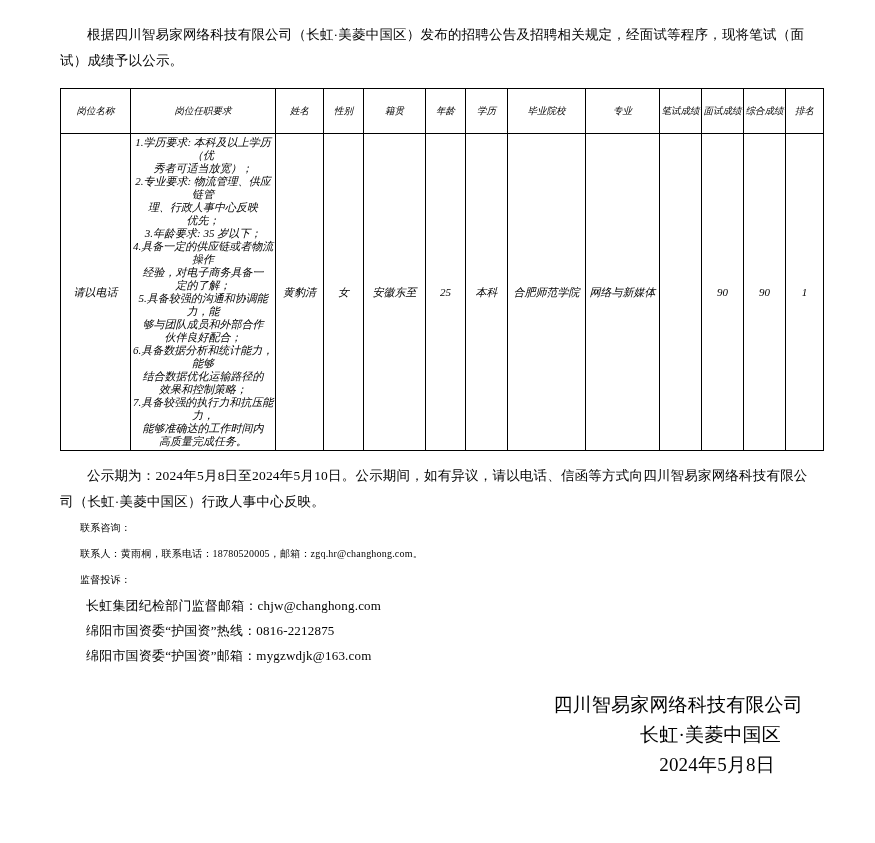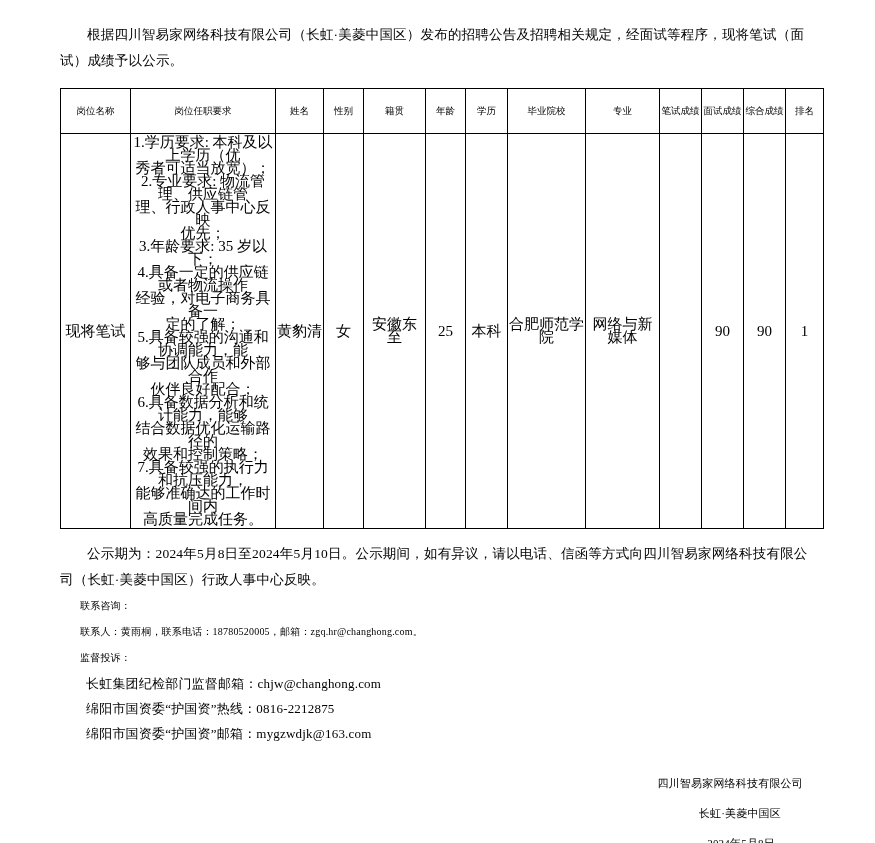--- a/index.html
+++ b/index.html
@@ -27,25 +27,26 @@
     line-height: 26px;
     text-indent: 2em;
     margin: 0 0 14px 0;
     letter-spacing: 0.2px;
   }
   table.result-table {
     border-collapse: collapse;
     width: 100%;
     table-layout: fixed;
     margin: 4px 0 12px 0;
+    font-style: italic;
   }
   table.result-table td, table.result-table th {
     border: 1px solid #000000;
     font-weight: normal;
-    font-size: 15px;
+    font-size: 11px;
     text-align: center;
     vertical-align: middle;
     padding: 2px 1px;
     line-height: 13px;
   }
   table.result-table thead td {
     height: 40px;
     font-size: 9.5px;
   }
   .req-cell {
@@ -77,21 +78,21 @@
     margin: 0;
     padding-left: 2em;
     letter-spacing: 0.2px;
   }
   .signature {
     margin-top: 22px;
     text-align: right;
     padding-right: 12px;
   }
   .signature div {
-    font-size: 11px;
+    font-size: 19px;
     line-height: 30px;
     letter-spacing: 0.2px;
   }
   .sig-2 { padding-right: 22px; }
   .sig-3 { padding-right: 28px; }
 </style>
 </head>
 <body>
 
 <div class="page">
@@ -126,21 +127,21 @@
         <td>毕业院校</td>
         <td>专业</td>
         <td>笔试成绩</td>
         <td>面试成绩</td>
         <td>综合成绩</td>
         <td>排名</td>
       </tr>
     </thead>
     <tbody>
       <tr>
-        <td>现将笔试</td>
+        <td>请以电话</td>
         <td class="req-cell">
           <div>1.学历要求: 本科及以上学历（优</div>
           <div>秀者可适当放宽）；</div>
           <div>2.专业要求: 物流管理、供应链管</div>
           <div>理、行政人事中心反映</div>
           <div>优先；</div>
           <div>3.年龄要求: 35 岁以下；</div>
           <div>4.具备一定的供应链或者物流操作</div>
           <div>经验，对电子商务具备一</div>
           <div>定的了解；</div>

